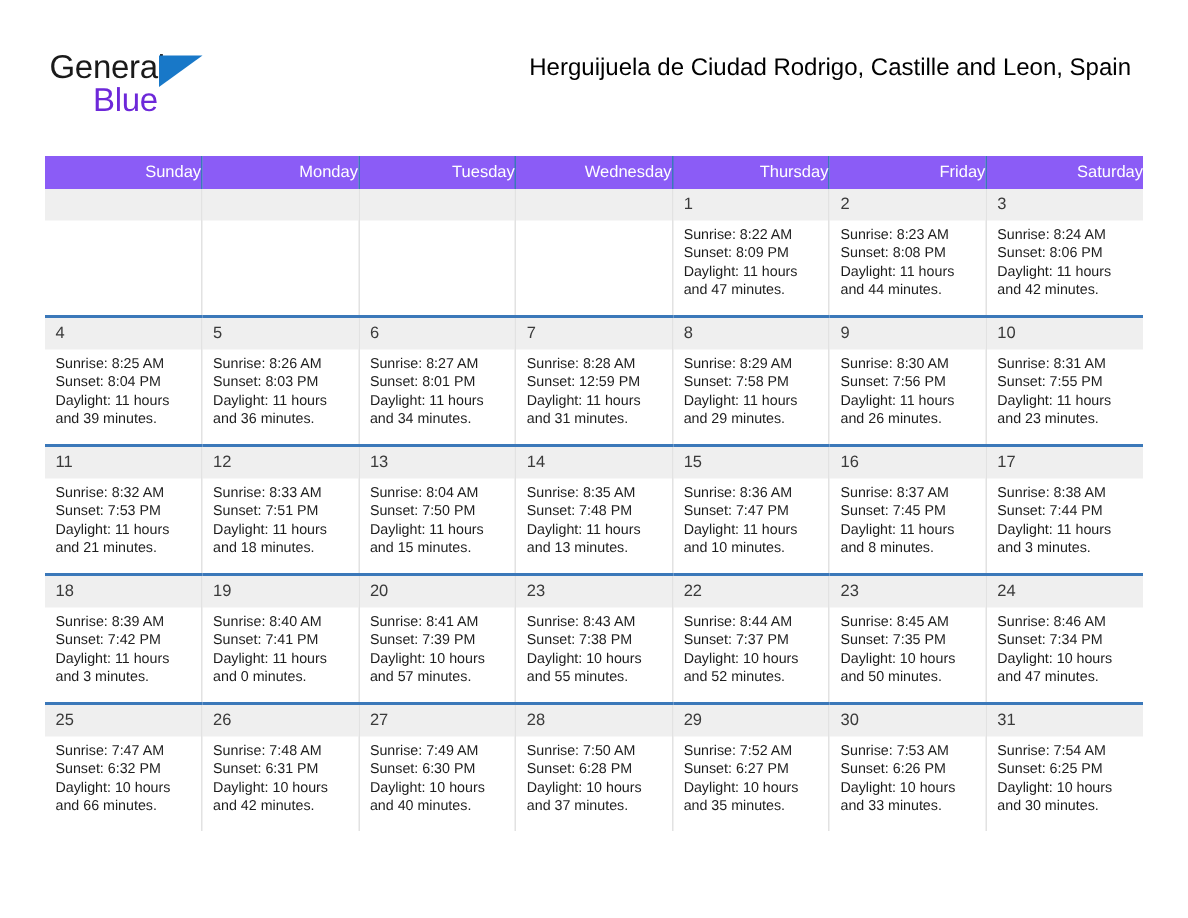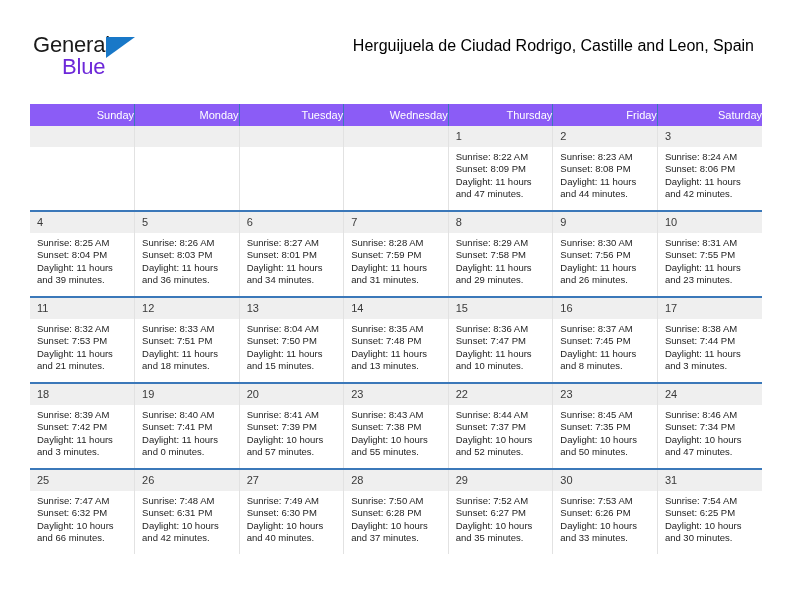--- a/index.html
+++ b/index.html
@@ -233,21 +233,21 @@
               <div>Sunrise: 8:27 AM</div>
               <div>Sunset: 8:01 PM</div>
               <div>Daylight: 11 hours</div>
               <div>and 34 minutes.</div>
             </div>
           </td>
           <td>
             <div class="daynum">7</div>
             <div class="lines">
               <div>Sunrise: 8:28 AM</div>
-              <div>Sunset: 7:59 PM</div>
+              <div>Sunset: 12:59 PM</div>
               <div>Daylight: 11 hours</div>
               <div>and 31 minutes.</div>
             </div>
           </td>
           <td>
             <div class="daynum">8</div>
             <div class="lines">
               <div>Sunrise: 8:29 AM</div>
               <div>Sunset: 7:58 PM</div>
               <div>Daylight: 11 hours</div>

